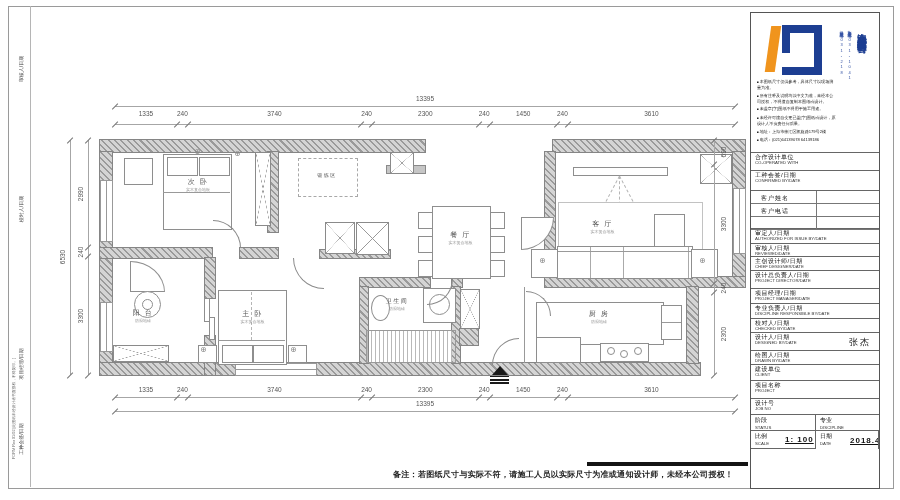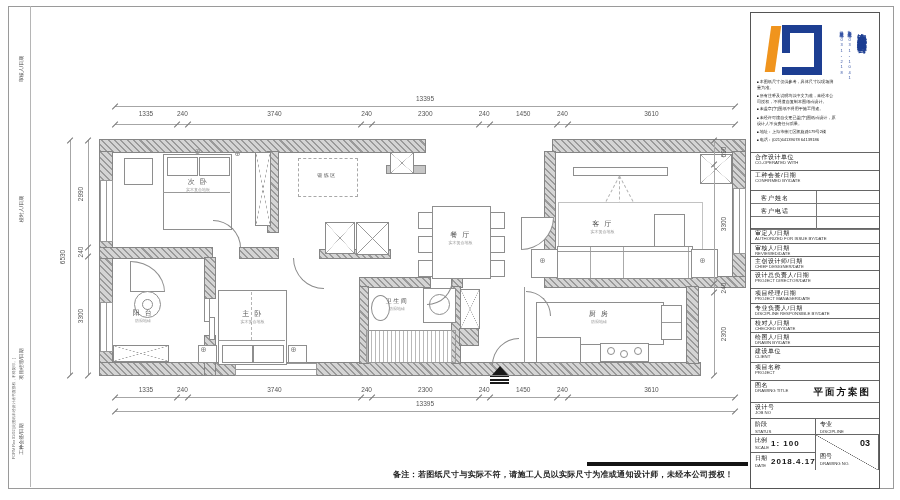--- a/index.html
+++ b/index.html
@@ -61,21 +61,21 @@
   .crow .cn{position:absolute;left:10px;top:3px;font-size:6px;color:#111;letter-spacing:1px;}
   #client-div{position:absolute;left:65px;top:0;width:0;height:38px;border-left:0.6px solid #777;}
   #tb-grid{display:grid;grid-template-columns:65px 1fr;grid-template-rows:16px 18px 17px;}
   .gcell{position:relative;border-right:0.6px solid #666;border-bottom:0.6px solid #666;box-sizing:border-box;padding:1px 0 0 4px;overflow:hidden;}
   .gcell .cn{font-size:6px;color:#111;}
   .gcell .en{font-size:4.3px;color:#333;white-space:nowrap;}
   .gcell .gval{position:absolute;right:5px;bottom:3px;font-size:8px;font-weight:bold;color:#111;letter-spacing:1px;}
   #cell-no{grid-column:2;grid-row:2 / span 2;border-bottom:none;background:linear-gradient(to top right,transparent calc(50% - 0.5px),#555 50%,transparent calc(50% + 0.5px));}
   #cell-no .noval{position:absolute;right:8px;top:3px;font-size:9px;font-weight:bold;color:#111;}
   #cell-no .lab{position:absolute;left:4px;bottom:4px;}
-  #cell-date .gval,#cell-scale .gval{right:auto;left:20px;bottom:4px;}
+  #cell-date .gval,#cell-scale .gval{right:auto;left:34px;bottom:4px;text-decoration:underline;}
   
   #footer-note{position:absolute;left:393px;top:469px;font-size:8px;font-weight:bold;color:#222;letter-spacing:0.3px;white-space:nowrap;}
   #footer-bar{position:absolute;left:587px;top:462px;width:161px;height:3.5px;background:#141414;}
 </style>
 </head>
 <body>
 
 <div class="abs" id="frame"></div>
 <div class="abs" id="margin-line"></div>
 <div class="mslot" style="left:-14px;top:66px;">审核人/日期</div>
@@ -356,63 +356,56 @@
         <div class="en">PROJECT MANAGER/DATE</div>
       </div>
       <div class="tbrow" style="height: 15px;">
         <div class="cn">专业负责人/日期</div>
         <div class="en">DISCIPLINE RESPONSIBLE BY/DATE</div>
       </div>
       <div class="tbrow" style="height: 14px;">
         <div class="cn">校对人/日期</div>
         <div class="en">CHECKED BY/DATE</div>
       </div>
+      <div class="tbrow" style="height: 18px;">
+        <div class="cn">设计人/日期</div>
+        <div class="en">DESIGNED BY/DATE</div>
+        <div class="tbval">张杰</div>
+      </div>
       <div class="tbrow" style="height: 14px;">
         <div class="cn">绘图人/日期</div>
         <div class="en">DRAWN BY/DATE</div>
       </div>
       <div class="tbrow" style="height: 16px;">
         <div class="cn">建设单位</div>
         <div class="en">CLIENT</div>
       </div>
       <div class="tbrow" style="height: 18px;">
         <div class="cn">项目名称</div>
         <div class="en">PROJECT</div>
-      </div>
-      <div class="tbrow" style="height: 22px;">
-        <div class="cn">图名</div>
-        <div class="en">DRAWING TITLE</div>
-        <div class="tbval" style="font-weight: bold; font-size: 9.5px;">平面方案图</div>
       </div>
       <div class="tbrow" style="height: 16px;">
         <div class="cn">设计号</div>
         <div class="en">JOB NO</div>
       </div>
     </div>
   <div id="tb-grid">
     <div class="gcell">
       <div class="cn">阶段</div>
       <div class="en">STATUS</div>
     </div>
     <div class="gcell" style="border-right:none;">
       <div class="cn">专业</div>
       <div class="en">DISCIPLINE</div>
     </div>
     <div class="gcell" id="cell-scale">
       <div class="cn">比例</div>
       <div class="en">SCALE</div>
       <div class="gval">1: 100</div>
     </div>
-    <div class="gcell" id="cell-no">
-      <div class="noval">03</div>
-      <div class="lab">
-        <div class="cn">图号</div>
-        <div class="en">DRAWING NO.</div>
-      </div>
-    </div>
     <div class="gcell" id="cell-date" style="border-bottom:none;">
       <div class="cn">日期</div>
       <div class="en">DATE</div>
       <div class="gval">2018.4.17</div>
     </div>
   </div>
 </div>
 
 <div id="footer-bar"></div>
 <div id="footer-note">备注：若图纸尺寸与实际不符，请施工人员以实际尺寸为准或通知设计师，未经本公司授权！</div>

